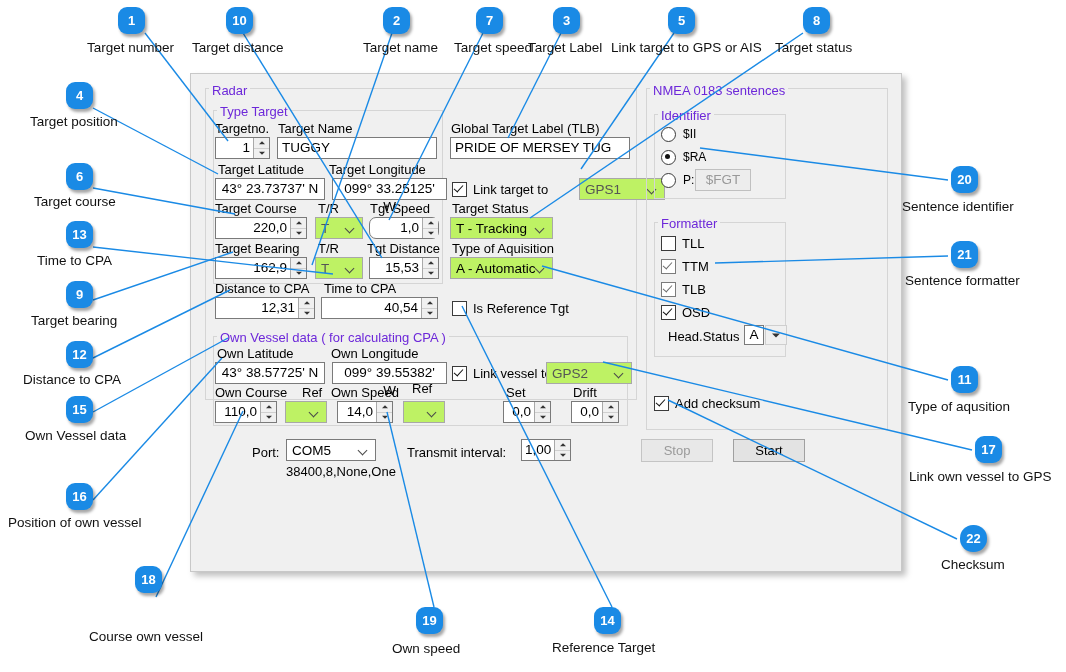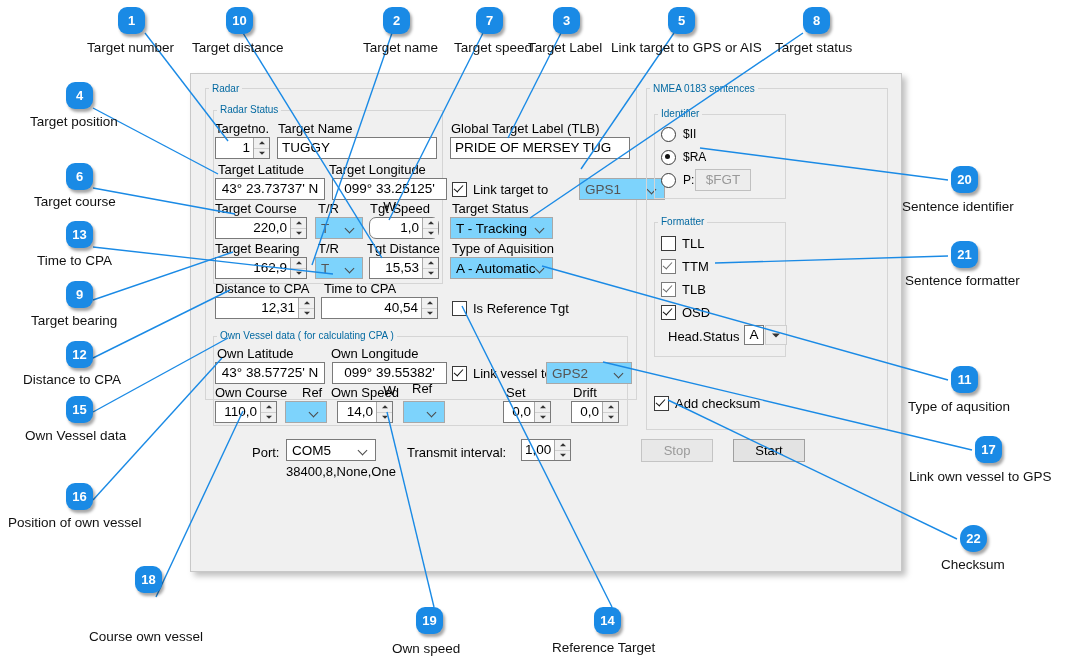--- a/index.html
+++ b/index.html
@@ -22,21 +22,21 @@
     position:absolute;white-space:nowrap;font-size:13.5px;color:#111;
     font-family:"Liberation Sans", sans-serif;
   }
   
   #dialog{
     position:absolute;left:190px;top:73px;width:710px;height:497px;
     background:#f0f0f0;border:1px solid #c8c8c8;
     box-shadow:4px 4px 6px rgba(0,0,0,.25);
   }
   .groupbox{position:absolute;border:1px solid #d5d5d5;}
-  .grouptitle{position:absolute;background:#f0f0f0;padding:0 3px;font-size:10px;color:#0369a1;}
+  .grouptitle{position:absolute;background:#f0f0f0;padding:0 3px;font-size:13px;color:#6d28d9;}
   .lbl{position:absolute;font-size:13px;color:#000;white-space:nowrap;}
   .tf{
     position:absolute;box-sizing:border-box;background:#fff;
     border:1px solid #7a7a7a;font-size:13.5px;color:#000;
     padding:1px 4px;line-height:18px;height:22px;
     font-family:"Liberation Sans", sans-serif;
   }
   .tf.center{text-align:center;}
   .tf.grey{background:#ededed;border:1px solid #c0c0c0;color:#999;}
   
@@ -48,21 +48,21 @@
     content:"";position:absolute;left:50%;top:50%;transform:translate(-50%,-60%);
     border-left:3px solid transparent;border-right:3px solid transparent;border-bottom:3px solid #333;
   }
   .spin .btns span.dn:after{
     content:"";position:absolute;left:50%;top:50%;transform:translate(-50%,-40%);
     border-left:3px solid transparent;border-right:3px solid transparent;border-top:3px solid #333;
   }
   .spin .btns span.up{border-bottom:1px solid #cfcfcf;}
   
   .combo{
-    position:absolute;box-sizing:border-box;height:22px;background:#7dd3fc;
+    position:absolute;box-sizing:border-box;height:22px;background:#bef264;
     border:1px solid #a8a8a8;display:flex;align-items:center;
     font-size:13.5px;color:#000;padding-left:5px;
   }
   .combo.white{background:#fff;border:1px solid #7a7a7a;}
   .combo .chev{
     margin-left:auto;margin-right:7px;width:9px;height:9px;position:relative;
   }
   .combo .chev:after{
     content:"";position:absolute;left:0;top:1px;width:6px;height:6px;
     border-left:1.6px solid #4a4a4a;border-bottom:1.6px solid #4a4a4a;
@@ -99,21 +99,21 @@
 </style>
 </head>
 <body>
 
 <div id="dialog">
 
   <div class="groupbox" style="left:14px;top:14px;width:430px;height:310px;"></div>
   <div class="grouptitle" style="left:18px;top:9px;">Radar</div>
 
   <div class="groupbox" style="left:22px;top:36px;width:228px;height:172px;"></div>
-  <div class="grouptitle" style="left:26px;top:30px;">Radar Status</div>
+  <div class="grouptitle" style="left:26px;top:30px;">Type Target</div>
 
   <div class="lbl" style="left:24px;top:47px;">Targetno.</div>
   <div class="lbl" style="left:87px;top:47px;">Target Name</div>
   <div class="lbl" style="left:260px;top:47px;">Global Target Label (TLB)</div>
 
   <div class="spin" style="left:24px;top:63px;width:55px;">
     <div class="val">1</div>
     <div class="btns">
         <span class="up"></span>
         <span class="dn"></span>

